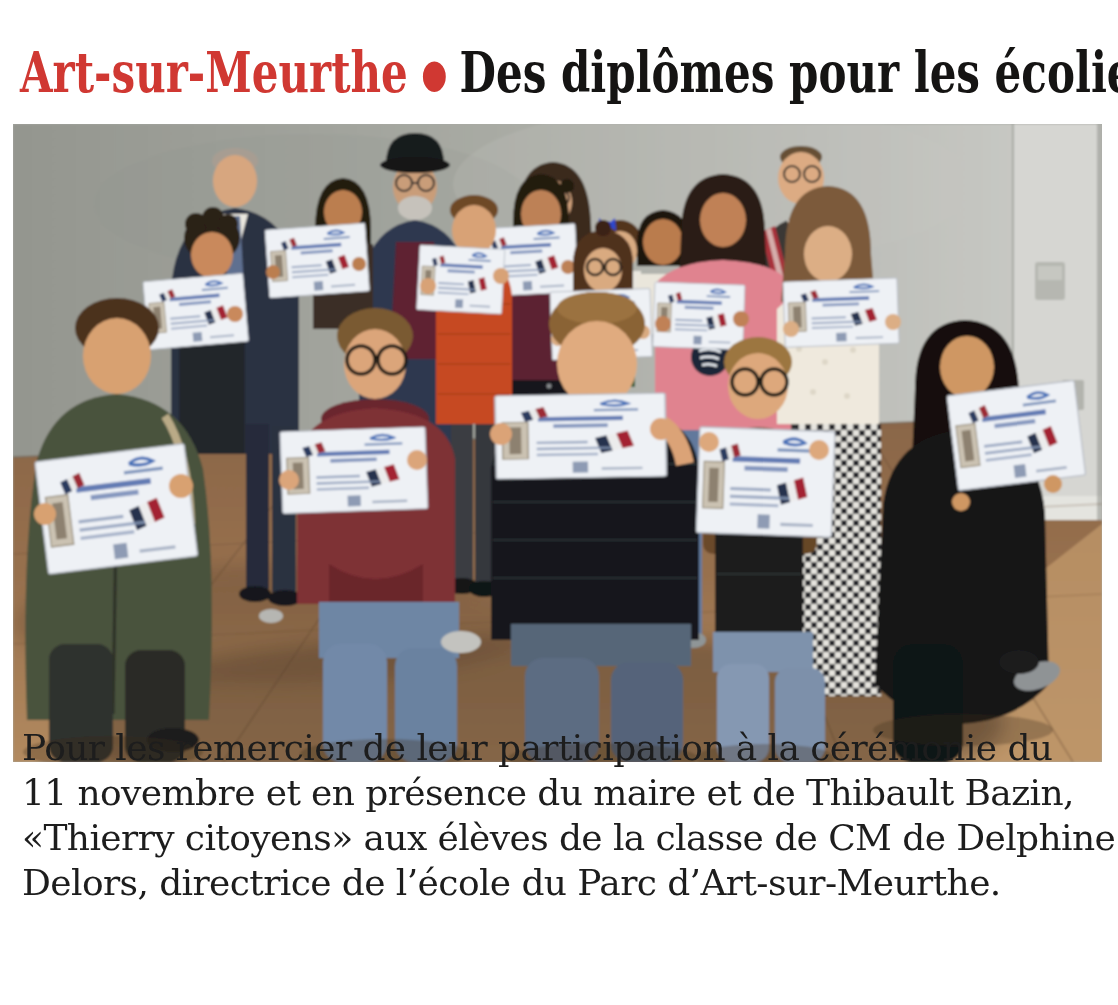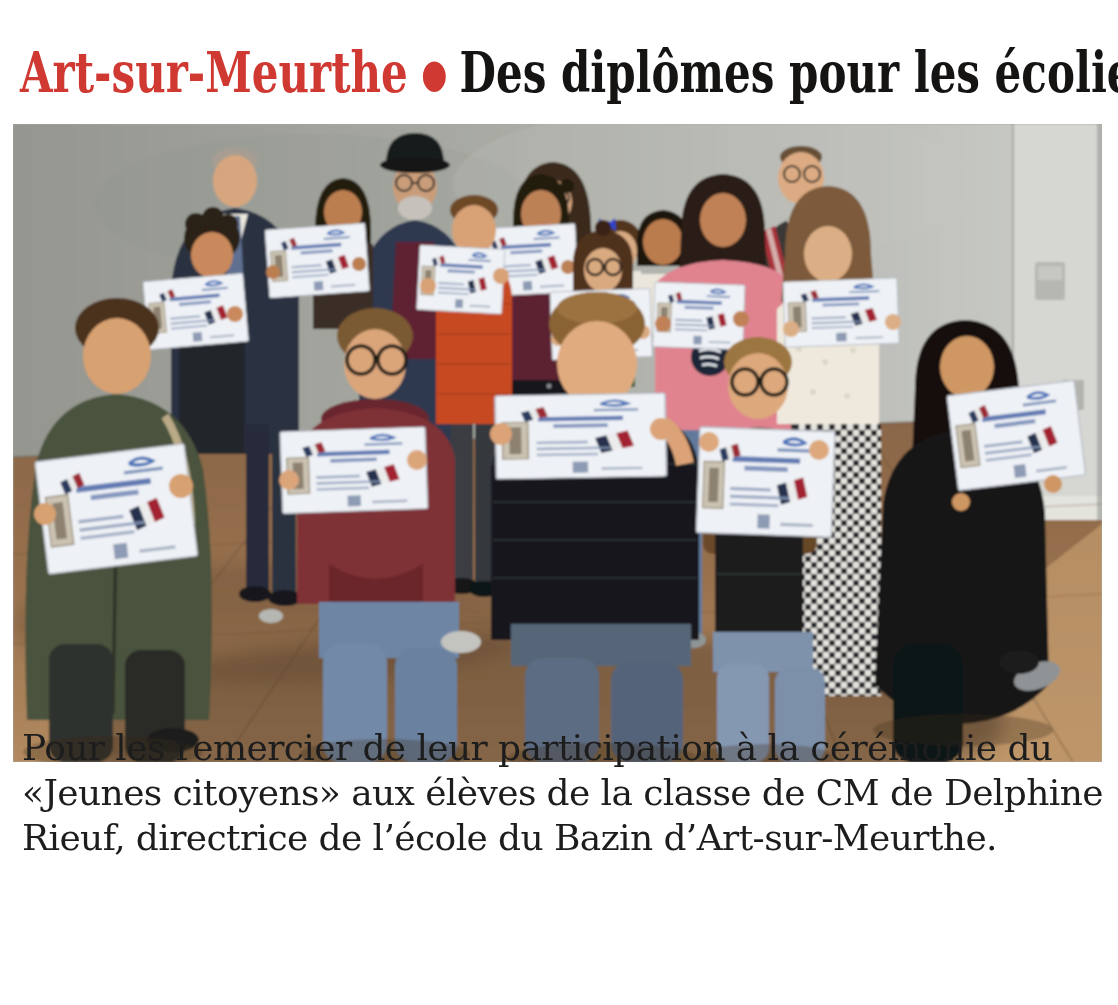--- a/index.html
+++ b/index.html
@@ -376,17 +376,18 @@
           <ellipse cx="590" cy="634" rx="95" ry="15"></ellipse>
           <ellipse cx="752" cy="634" rx="70" ry="14"></ellipse>
           <ellipse cx="950" cy="606" rx="90" ry="16"></ellipse>
         </g>
       </g>
     </svg>
   </figure>
 
   <p class="caption">
     <span>Pour les remercier de leur participation à la cérémonie du</span>
-    <span>«Jeunes citoyens» aux élèves de la classe de CM de Delphine</span>
-    <span>Rieuf, directrice de l’école du Bazin d’Art-sur-Meurthe.</span>
+    <span>11 novembre et en présence du maire et de Thibault Bazin,</span>
+    <span>«Thierry citoyens» aux élèves de la classe de CM de Delphine</span>
+    <span>Delors, directrice de l’école du Parc d’Art-sur-Meurthe.</span>
   </p>
 
 </div>
 
 </body></html>

